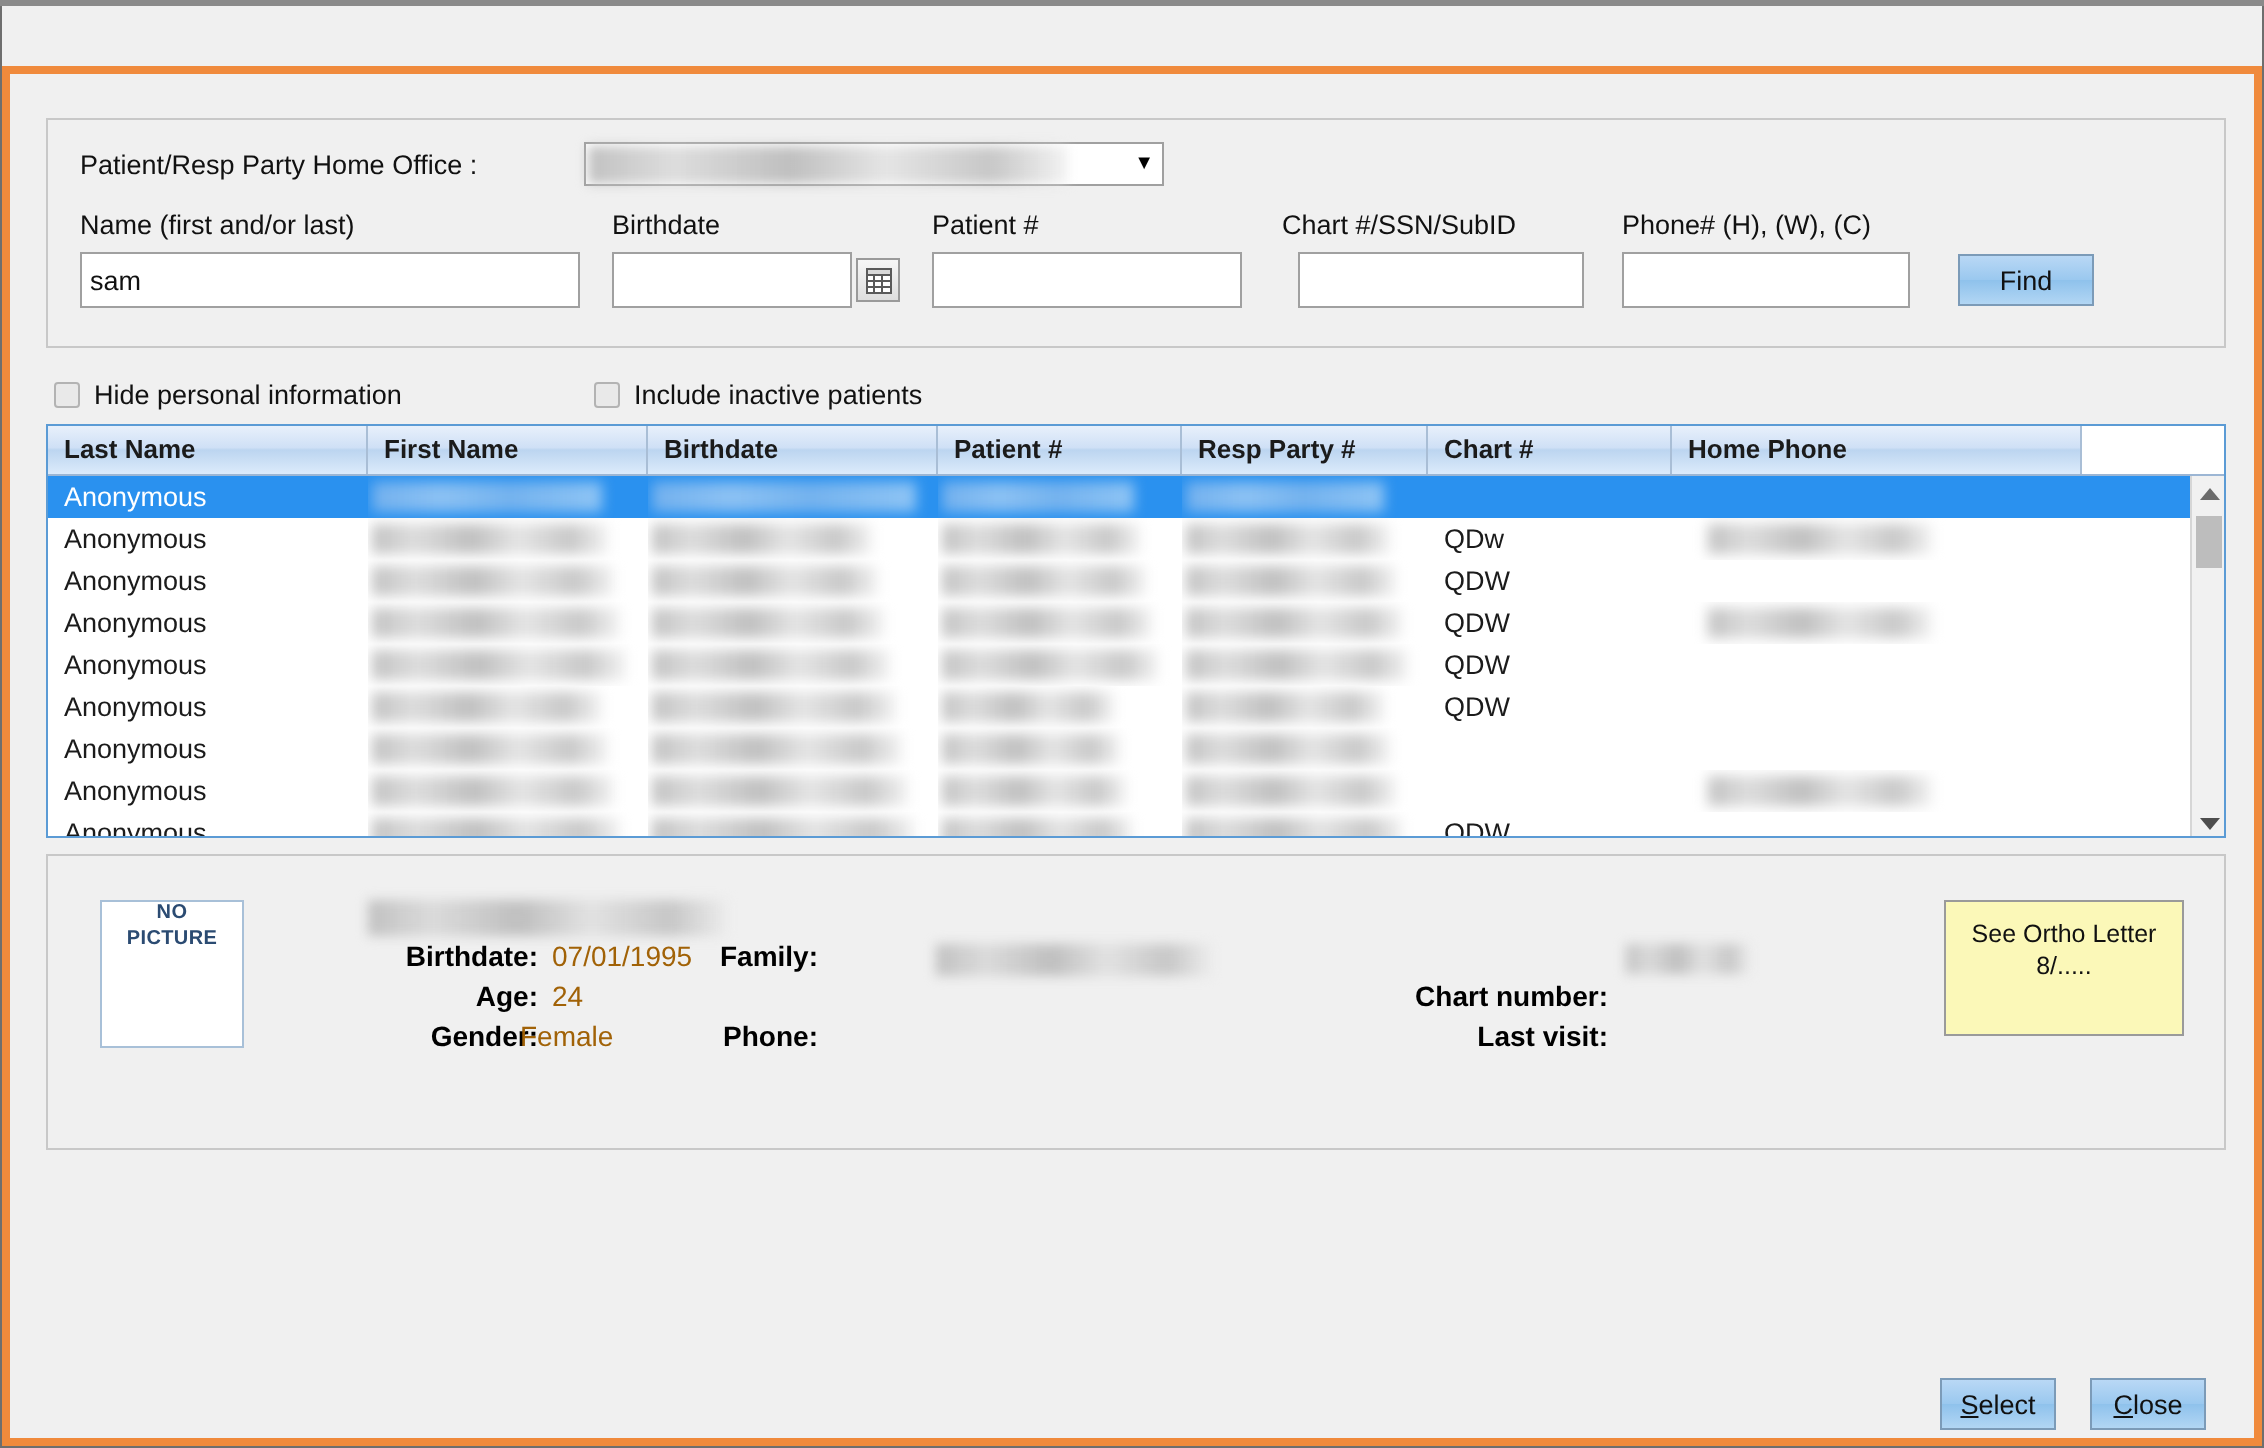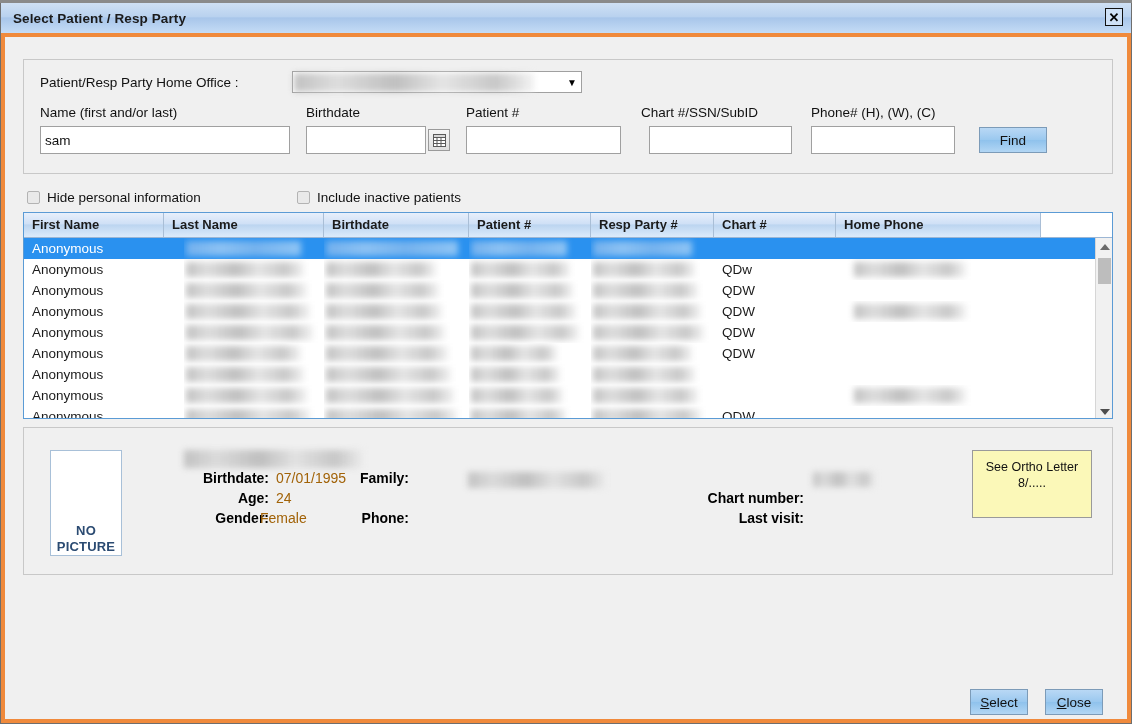--- a/index.html
+++ b/index.html
@@ -249,27 +249,27 @@
   }
   .tri { width: 0; height: 0; }
   .tri.u { border-left: 5px solid transparent; border-right: 5px solid transparent; border-bottom: 6px solid #6b6b6b; }
   .tri.d { border-left: 5px solid transparent; border-right: 5px solid transparent; border-top: 6px solid #4d4d4d; }
 
   
   #detail { left: 18px; top: 390px; width: 1090px; height: 148px; }
   .nopic {
     position: absolute;
     left: 26px; top: 22px;
-    width: 72px; height: 106px;
+    width: 72px; height: 74px;
     box-sizing: border-box;
     border: 1px solid #a8c0d8;
     background: #fff;
-    display: flex; align-items: flex-end; justify-content: center;
+    display: flex; align-items: flex-start; justify-content: center;
     text-align: center;
-    font-size: 13px;
+    font-size: 10px;
     font-weight: bold;
     color: #2b4b72;
     line-height: 1.25;
     letter-spacing: .2px;
   }
   .dl {
     position: absolute;
     font-size: 14px;
     font-weight: bold;
     color: #000;
@@ -302,24 +302,20 @@
   #options { left: 18px; top: 552px; width: 1090px; height: 108px; }
 
   
   .footer-btn { height: 26px; }
 </style>
 </head>
 <body>
 
 <div class="window">
 
-  <div class="titlebar">
-    <div class="titlebar-title">Select Patient / Resp Party</div>
-    <div class="close-box">✕</div>
-  </div>
 
   <div class="frame">
   <div class="inner">
 
     <div class="groupbox" id="search-panel">
 
       <div class="lbl" style="left:16px; top:15px;">Patient/Resp Party Home Office :</div>
       <div class="combo" style="left:268px; top:11px; width:290px;">
         <div class="redact" style="left:1px; top:1px; width:240px; height:19px;"></div>
         <span class="arrow">▼</span>
@@ -354,22 +350,22 @@
       <span class="cbox"></span>
       <span class="cblabel">Hide personal information</span>
     </div>
     <div class="cbrow" style="left:292px; top:153px;">
       <span class="cbox"></span>
       <span class="cblabel">Include inactive patients</span>
     </div>
 
     <div id="grid">
       <div class="grid-head" id="grid-head">
+            <div class="hc" style="width: 160px;">Last Name</div>
             <div class="hc" style="width: 140px;">First Name</div>
-            <div class="hc" style="width: 160px;">Last Name</div>
             <div class="hc" style="width: 145px;">Birthdate</div>
             <div class="hc" style="width: 122px;">Patient #</div>
             <div class="hc" style="width: 123px;">Resp Party #</div>
             <div class="hc" style="width: 122px;">Chart #</div>
             <div class="hc" style="width: 205px;">Home Phone</div>
             <div class="hc spacer" style="flex: 1 1 0%;"></div>
           </div>
       <div class="grid-body">
         <div id="grid-rows">
               <div class="row sel">

